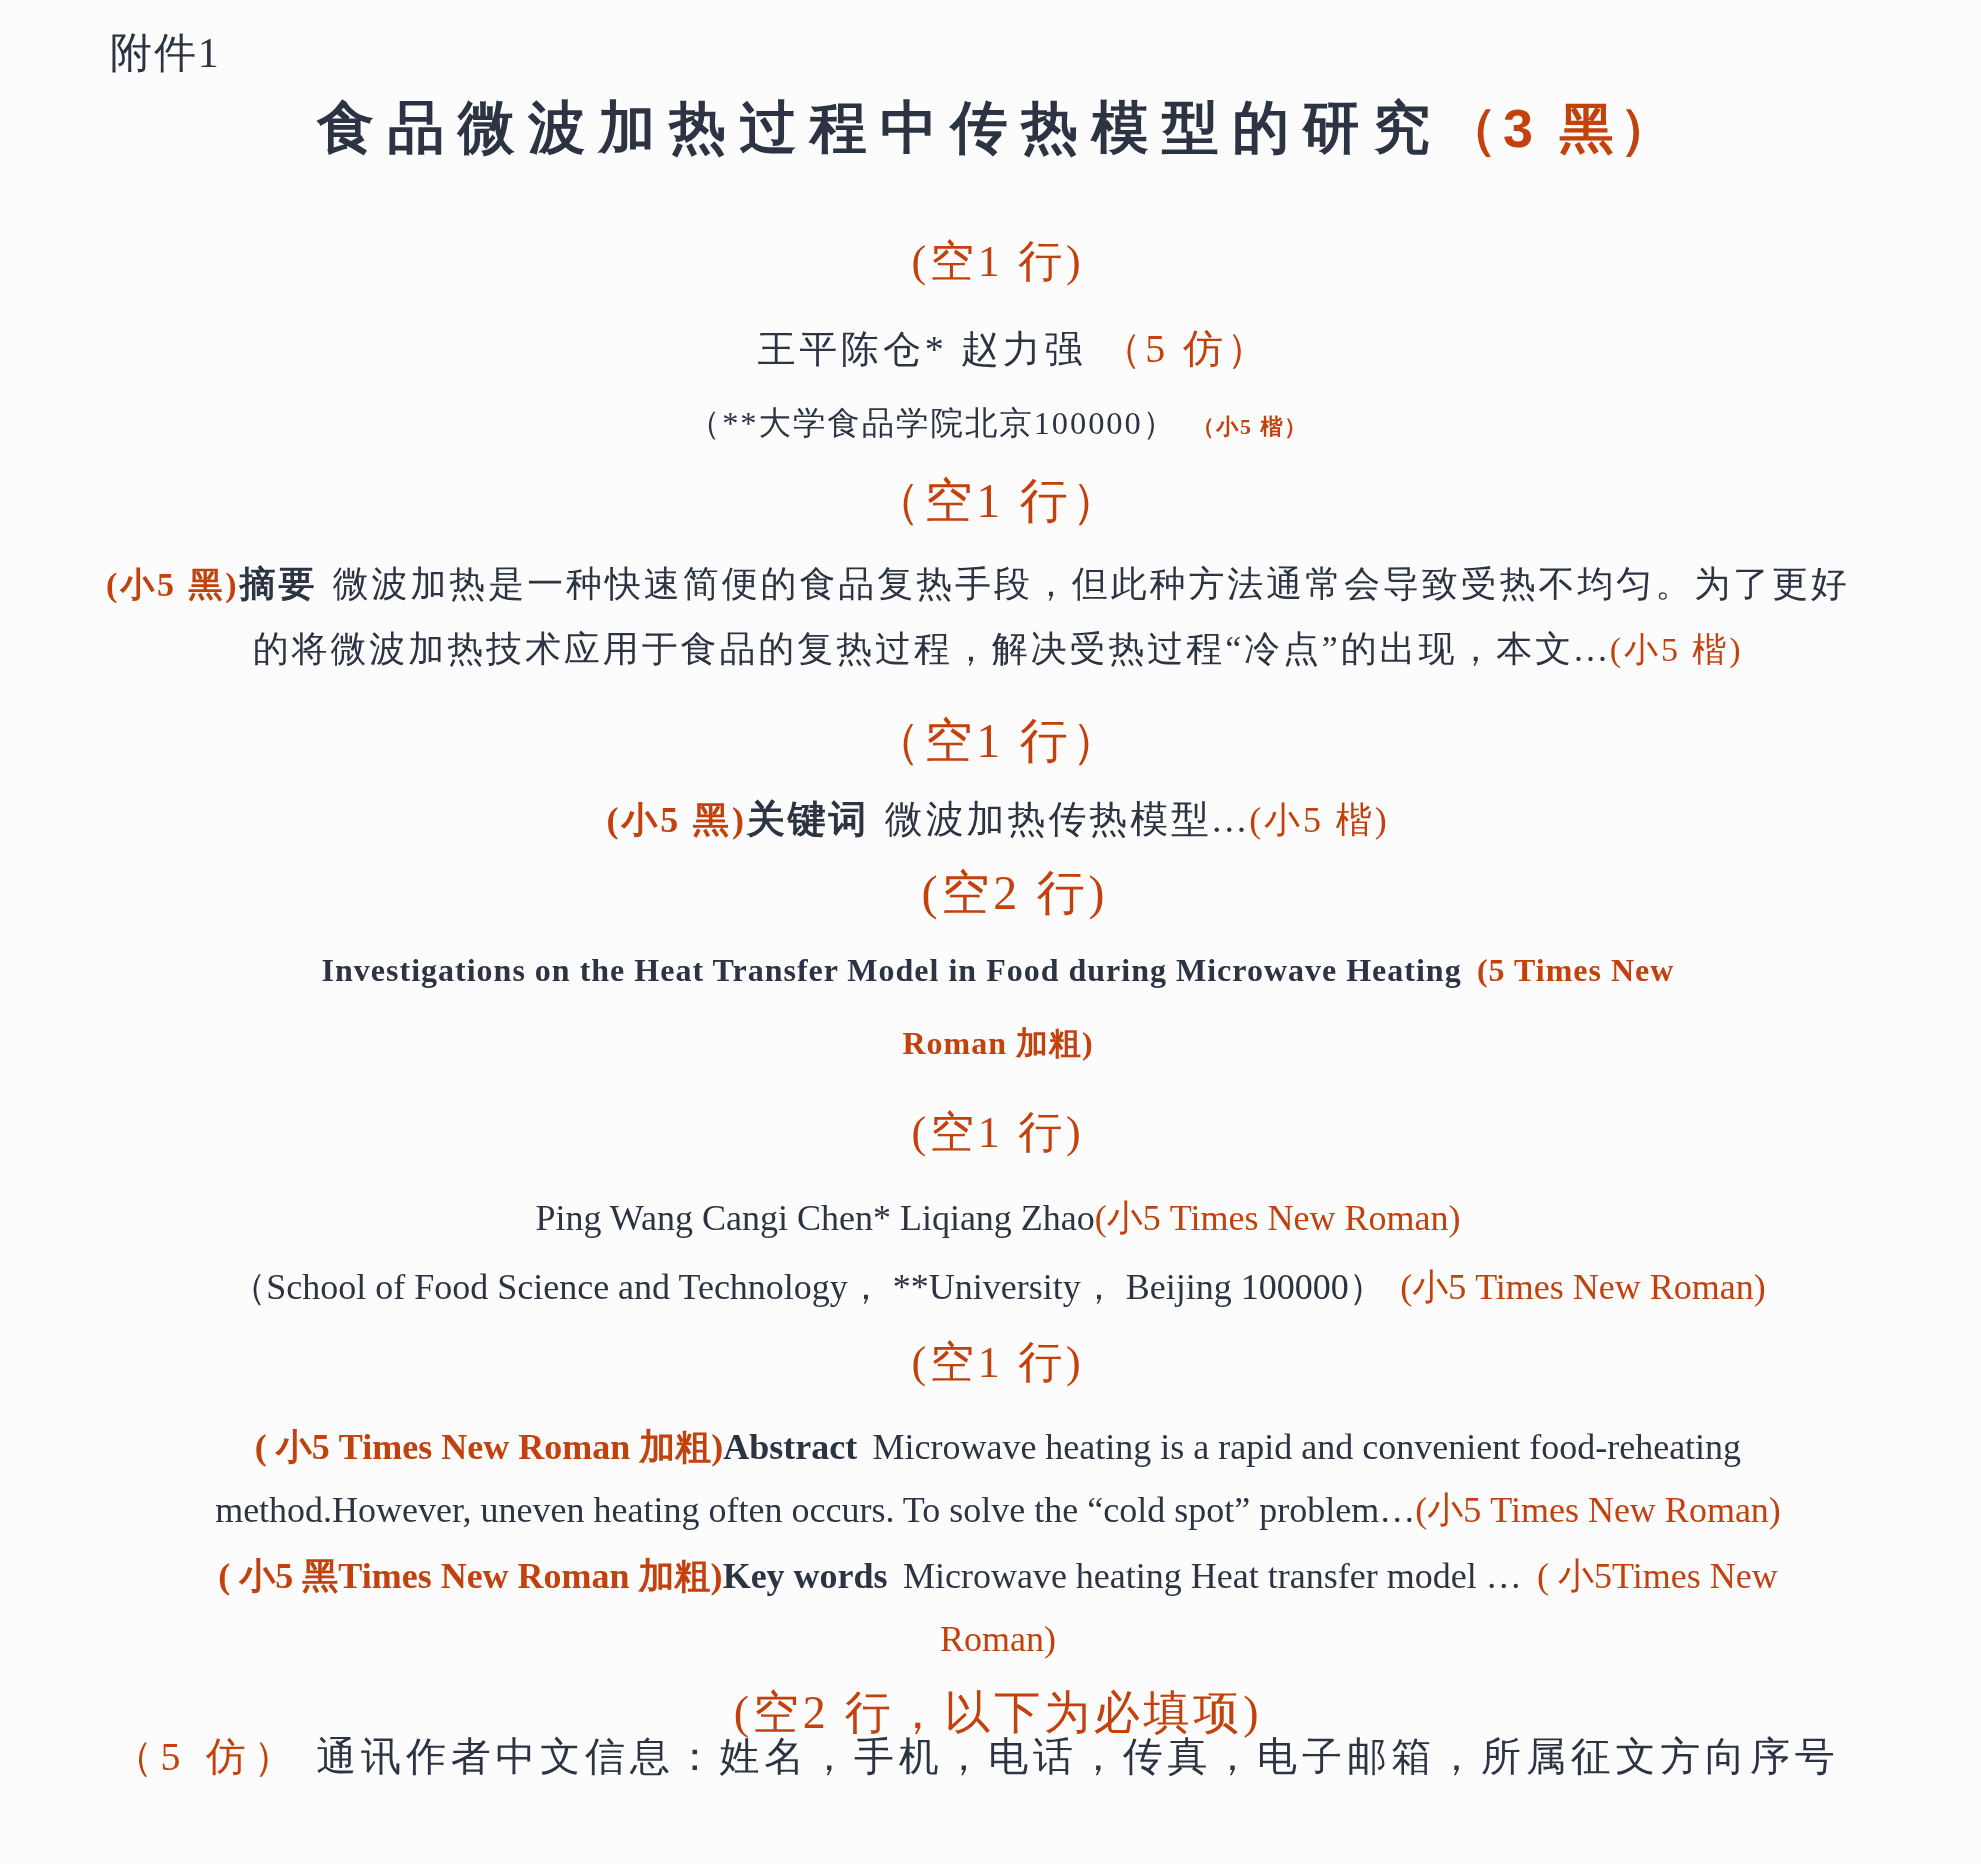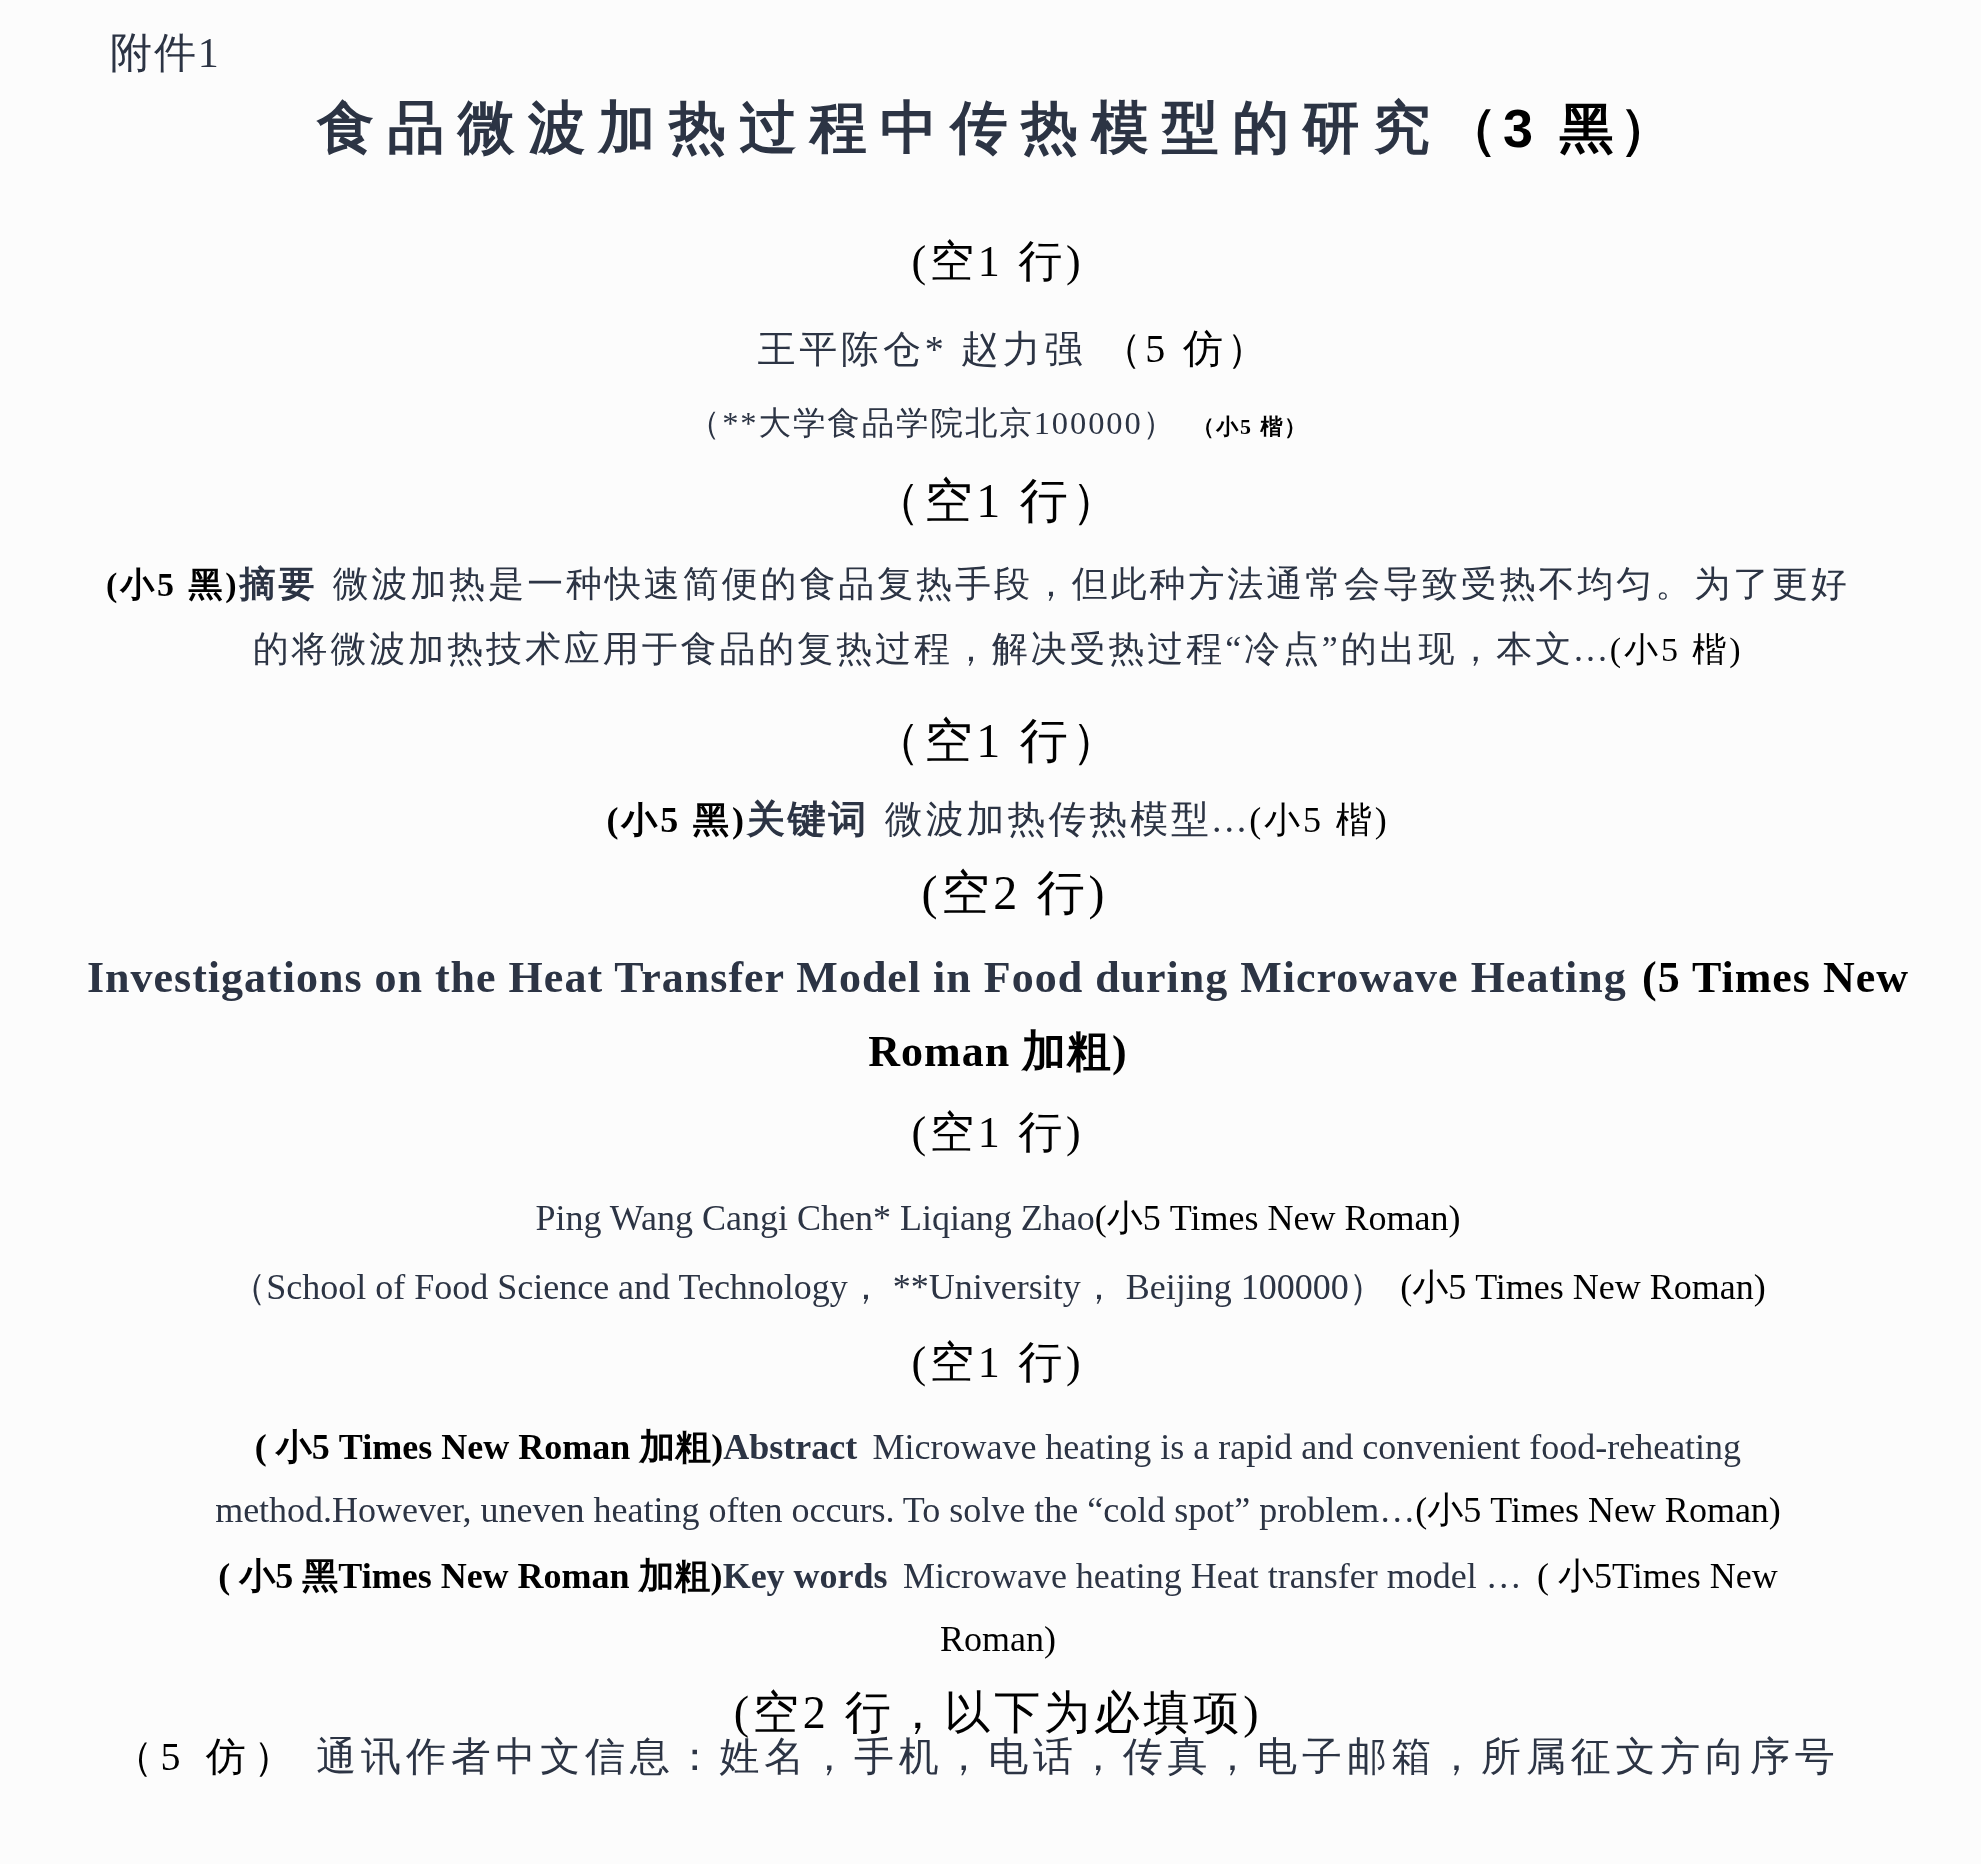--- a/index.html
+++ b/index.html
@@ -5,37 +5,37 @@
   html,body{margin:0;padding:0;}
   body{
     width:1982px;height:1865px;position:relative;
     background:#fcfcfc;
     font-family:"Liberation Serif","DejaVu Serif",serif;
     overflow:hidden;
   }
   .page{position:absolute;inset:0;margin-left:14px;}
   .line{position:absolute;left:0;width:100%;text-align:center;white-space:nowrap;}
   .ink{color:#2c3444;}
-  .red{color:#000000;}
+  .red{color:#c2410c;}
   .b{font-weight:bold;}
   .sans{font-family:"Liberation Sans","DejaVu Sans",sans-serif;}
   .attach{left:96px;width:auto;text-align:left;font-size:42px;letter-spacing:1.9px;}
   .cn-title{font-size:57px;letter-spacing:13.4px;}
   .cn-title .note{font-size:54px;letter-spacing:5.7px;}
   .blank-note{font-size:44px;letter-spacing:3.8px;}
   .cn-authors{font-size:38px;letter-spacing:3.8px;padding-left:16px;}
   .cn-authors .note{font-size:40px;}
   .cn-affil{font-size:32.5px;letter-spacing:1.9px;}
   .cn-affil .note{font-size:22px;font-weight:bold;}
   .cn-abs{font-size:36px;letter-spacing:2.9px;}
   .cn-abs .note{font-size:34px;}
   .abs-l1{left:92px;width:auto;text-align:left;}
   .kw{font-size:38px;letter-spacing:2.9px;}
   .kw .note{font-size:36px;}
-  .en-title{font-size:44px;letter-spacing:1px;}
+  .en-title{font-size:32px;letter-spacing:1px;}
   .en-text{font-size:36px;}
   .en-text .noteb{font-size:36px;}
   .footer-last{left:99px;width:auto;text-align:left;font-size:40px;letter-spacing:4.8px;}
   .footer-last .note{letter-spacing:7.6px;}
   .spsm{display:inline-block;width:15.3px;}
 </style>
 </head>
 <body>
 
 <div class="page">

